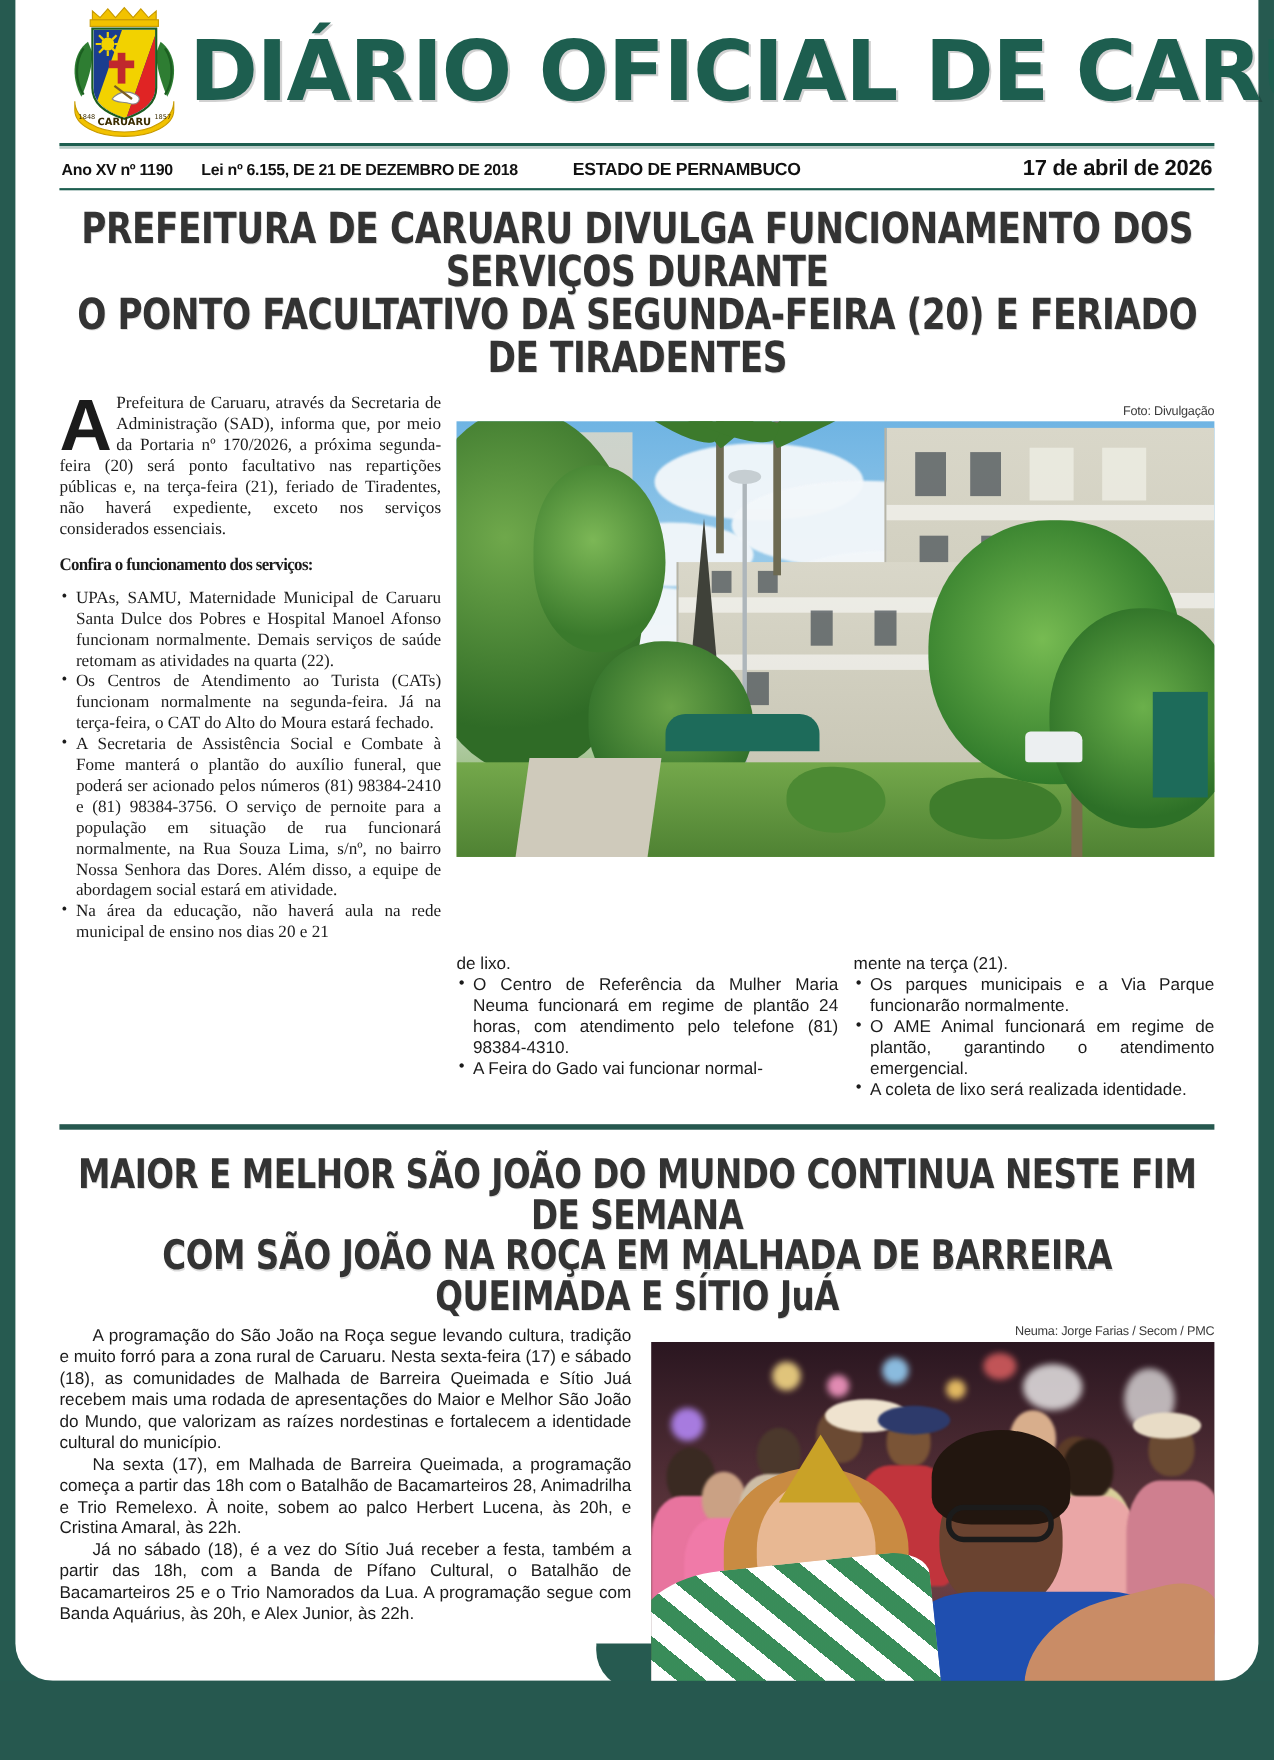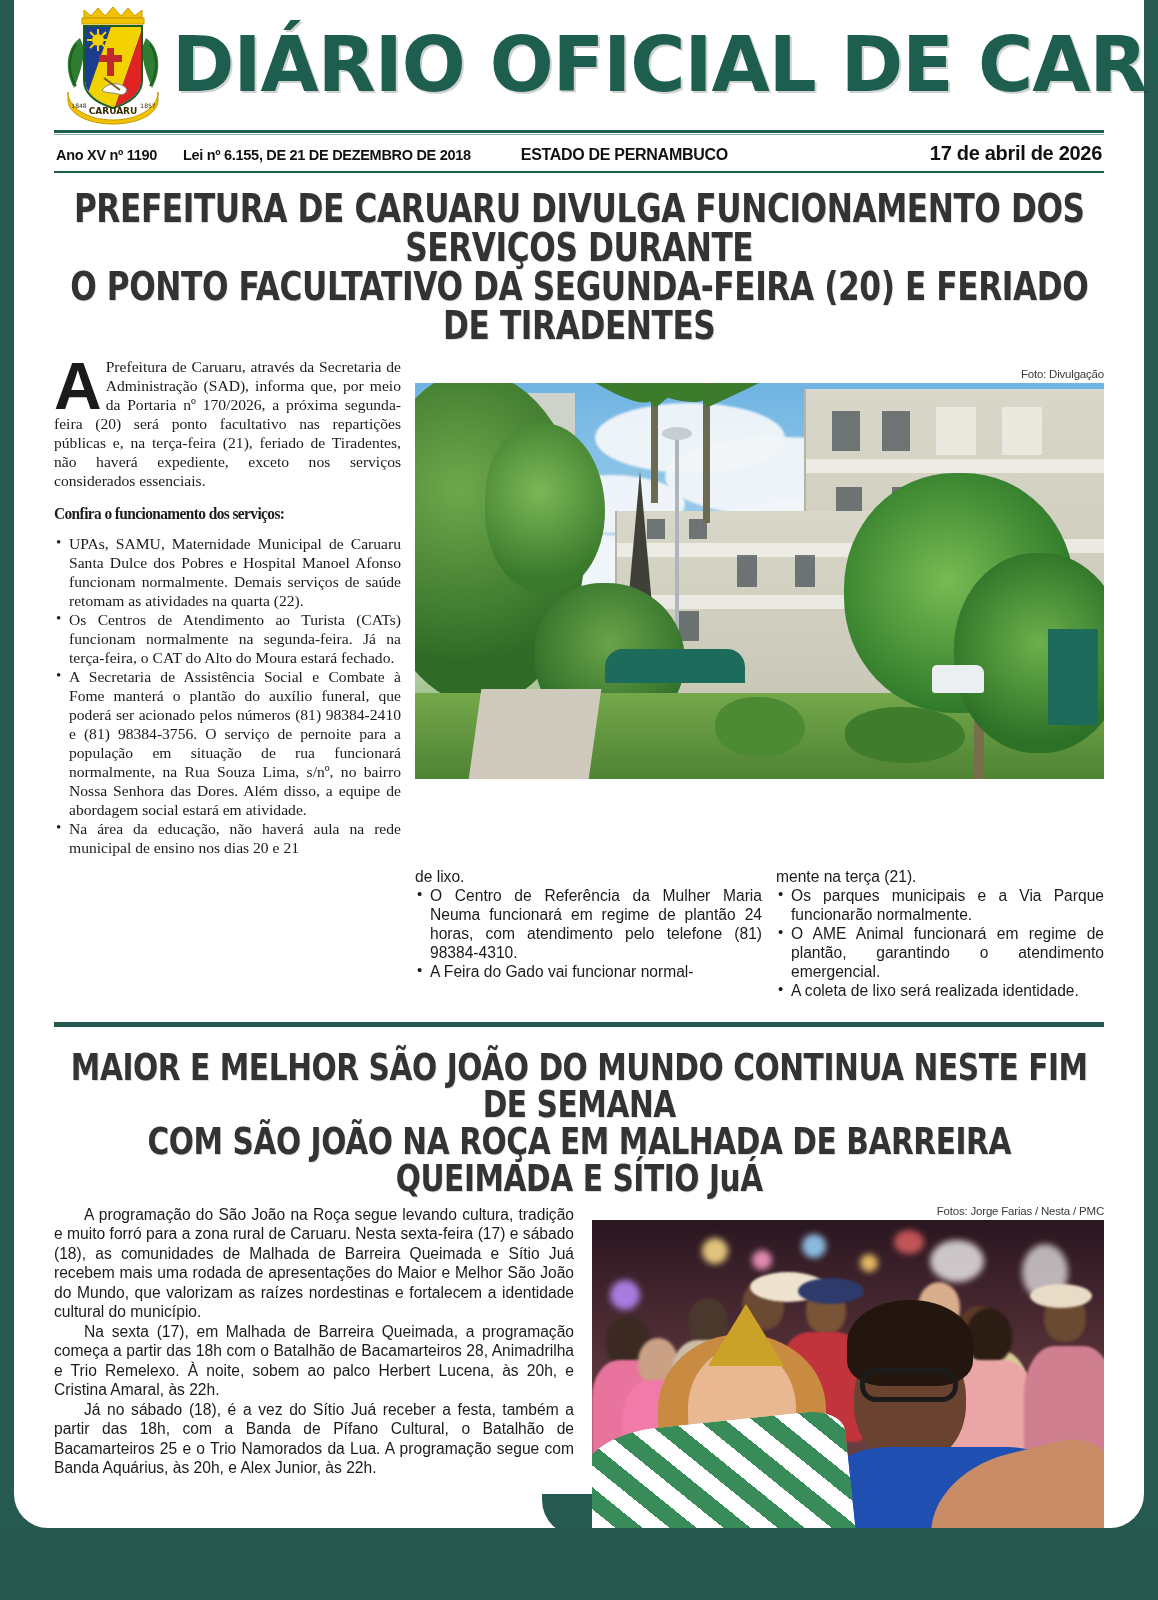--- a/index.html
+++ b/index.html
@@ -602,21 +602,21 @@
     <div class="art2">
 
       <div class="art2-text">
         <p>A programação do São João na Roça segue levando cultura, tradição e muito forró para a zona rural de Caruaru. Nesta sexta-feira (17) e sábado (18), as comunidades de Malhada de Barreira Queimada e Sítio Juá recebem mais uma rodada de apresentações do Maior e Melhor São João do Mundo, que valorizam as raízes nordestinas e fortalecem a identidade cultural do município.</p>
         <p>Na sexta (17), em Malhada de Barreira Queimada, a programação começa a partir das 18h com o Batalhão de Bacamarteiros 28, Animadrilha e Trio Remelexo. À noite, sobem ao palco Herbert Lucena, às 20h, e Cristina Amaral, às 22h.</p>
         <p>Já no sábado (18), é a vez do Sítio Juá receber a festa, também a partir das 18h, com a Banda de Pífano Cultural, o Batalhão de Bacamarteiros 25 e o Trio Namorados da Lua. A programação segue com Banda Aquárius, às 20h, e Alex Junior, às 22h.</p>
 
       </div>
 
       <div class="art2-photo">
-        <div class="credit">Fotos: Jorge Farias / Nesta / PMC</div>
+        <div class="credit">Neuma: Jorge Farias / Secom / PMC</div>
 
         <div class="ph2">
 
           <div class="bokeh" style="left:110px;top:18px;width:26px;height:26px;background:#ffe28a;"></div>
           <div class="bokeh" style="left:160px;top:30px;width:20px;height:20px;background:#ff9ecb;"></div>
           <div class="bokeh" style="left:210px;top:14px;width:24px;height:24px;background:#9ad7ff;"></div>
           <div class="bokeh" style="left:268px;top:34px;width:18px;height:18px;background:#ffd36b;"></div>
           <div class="bokeh" style="right:120px;top:20px;width:54px;height:42px;background:#ffffff;opacity:.75;"></div>
           <div class="bokeh" style="right:36px;top:24px;width:46px;height:56px;background:#f4f4f4;opacity:.7;"></div>
           <div class="bokeh" style="right:180px;top:10px;width:30px;height:24px;background:#ff6d6d;opacity:.7;"></div>

